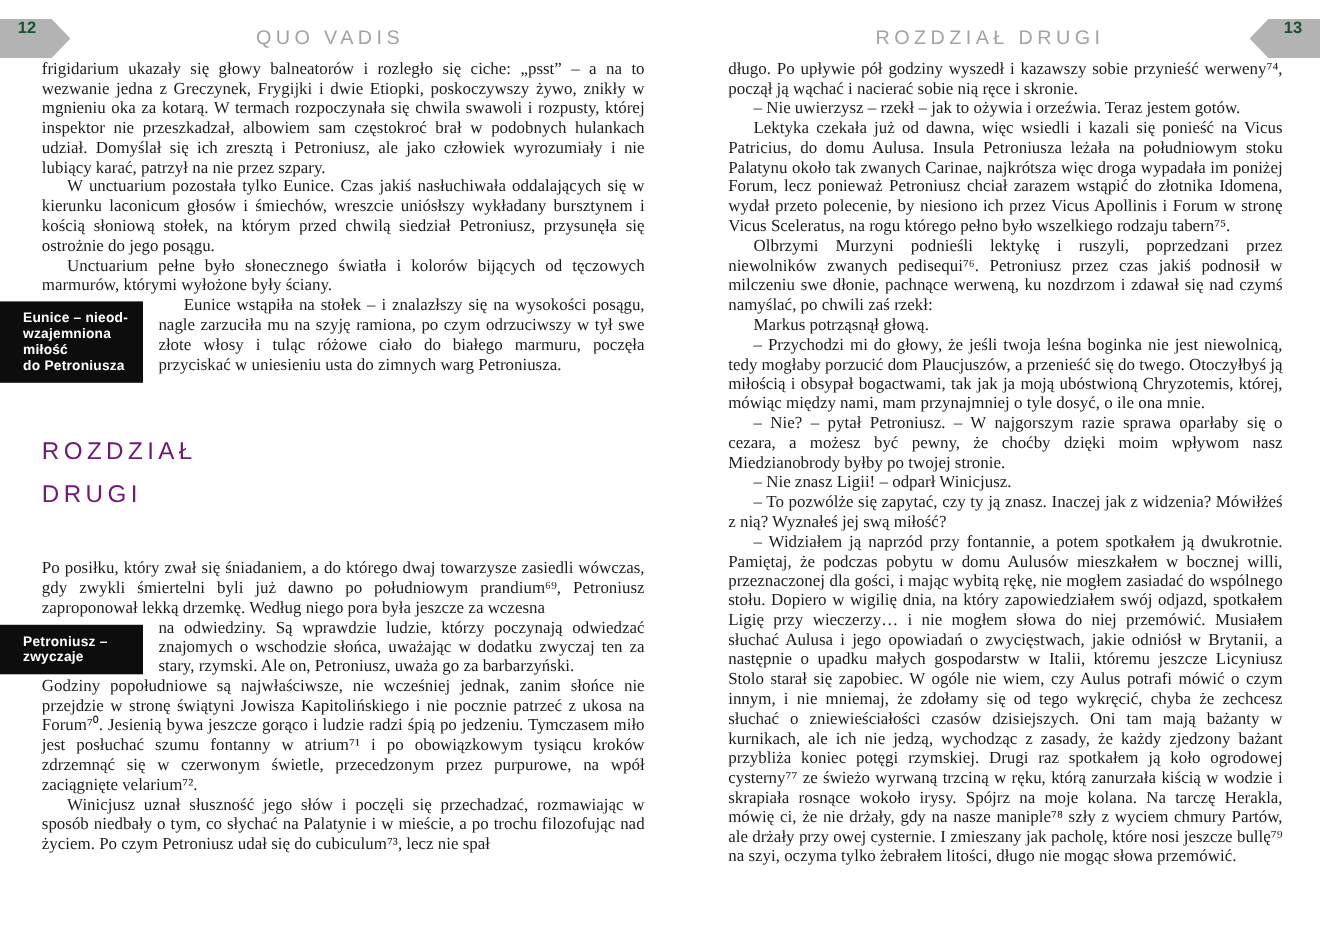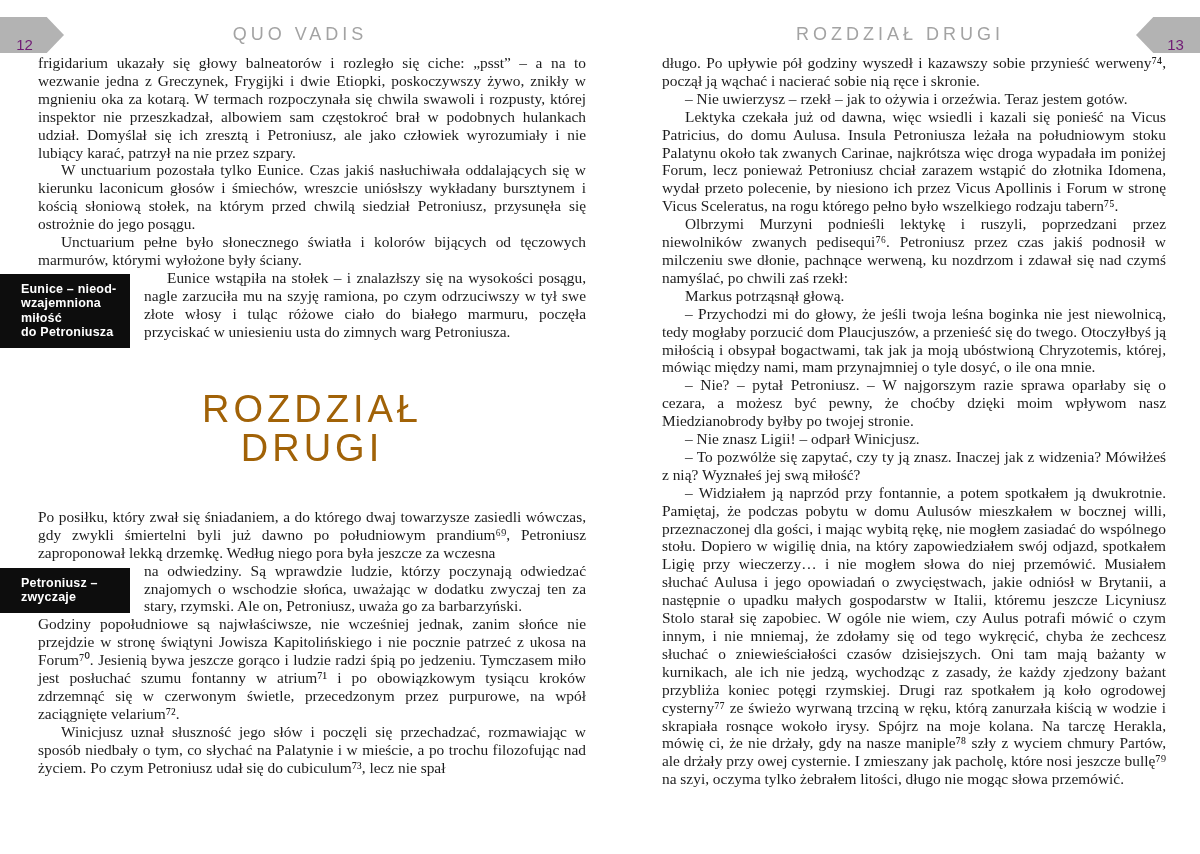--- a/index.html
+++ b/index.html
@@ -23,23 +23,23 @@
     text-align: center;
     font-family: "Liberation Sans", sans-serif;
     font-size: 18px; letter-spacing: 4px;
     color: var(--head_text, #a3a3a3);
   }
 
   .page-tab {
     position: absolute; top: 17px;
     width: 64px; height: 36px;
     background: var(--tab_bg, #b3b3b3);
-    display: flex; align-items: flex-end; justify-content: center;
+    display: flex; align-items: flex-start; justify-content: center;
     font-family: "Liberation Sans", sans-serif;
-    font-size: 15px; color: #701a75;
+    font-size: 15px; color: #14532d; font-weight: bold;
   }
   .tab-left {
     left: 0;
     clip-path: polygon(0 0, 73% 0, 100% 50%, 73% 100%, 0 100%);
     padding-right: 15px; box-sizing: border-box;
   }
   .tab-right {
     right: 0;
     clip-path: polygon(27% 0, 100% 0, 100% 100%, 27% 100%, 0 50%);
     padding-left: 15px; box-sizing: border-box;
@@ -69,26 +69,26 @@
     font-size: 12.5px; line-height: 14.5px;
     padding: 8px 4px 8px 21px;
     white-space: pre-line;
     letter-spacing: 0.2px;
   }
   .margin-note.note-eunice     { margin-top: 5px; }
   .margin-note.note-petroniusz { margin-top: 6px; }
 
   .chapter-heading {
     margin: 42px 0 40px 0;
-    text-align: center;
+    text-align: left;
     font-family: "Liberation Sans", sans-serif;
     font-weight: 300;
-    font-size: 38px; line-height: 39px;
+    font-size: 22px; line-height: 39px;
     letter-spacing: 4px;
-    color: #a16207;
+    color: #701a75;
   }
   .chapter-heading span { display: block; }
 </style>
 </head>
 <body>
 
 <div class="spread">
 
   <div class="page page-left">
     <div class="page-tab tab-left">

